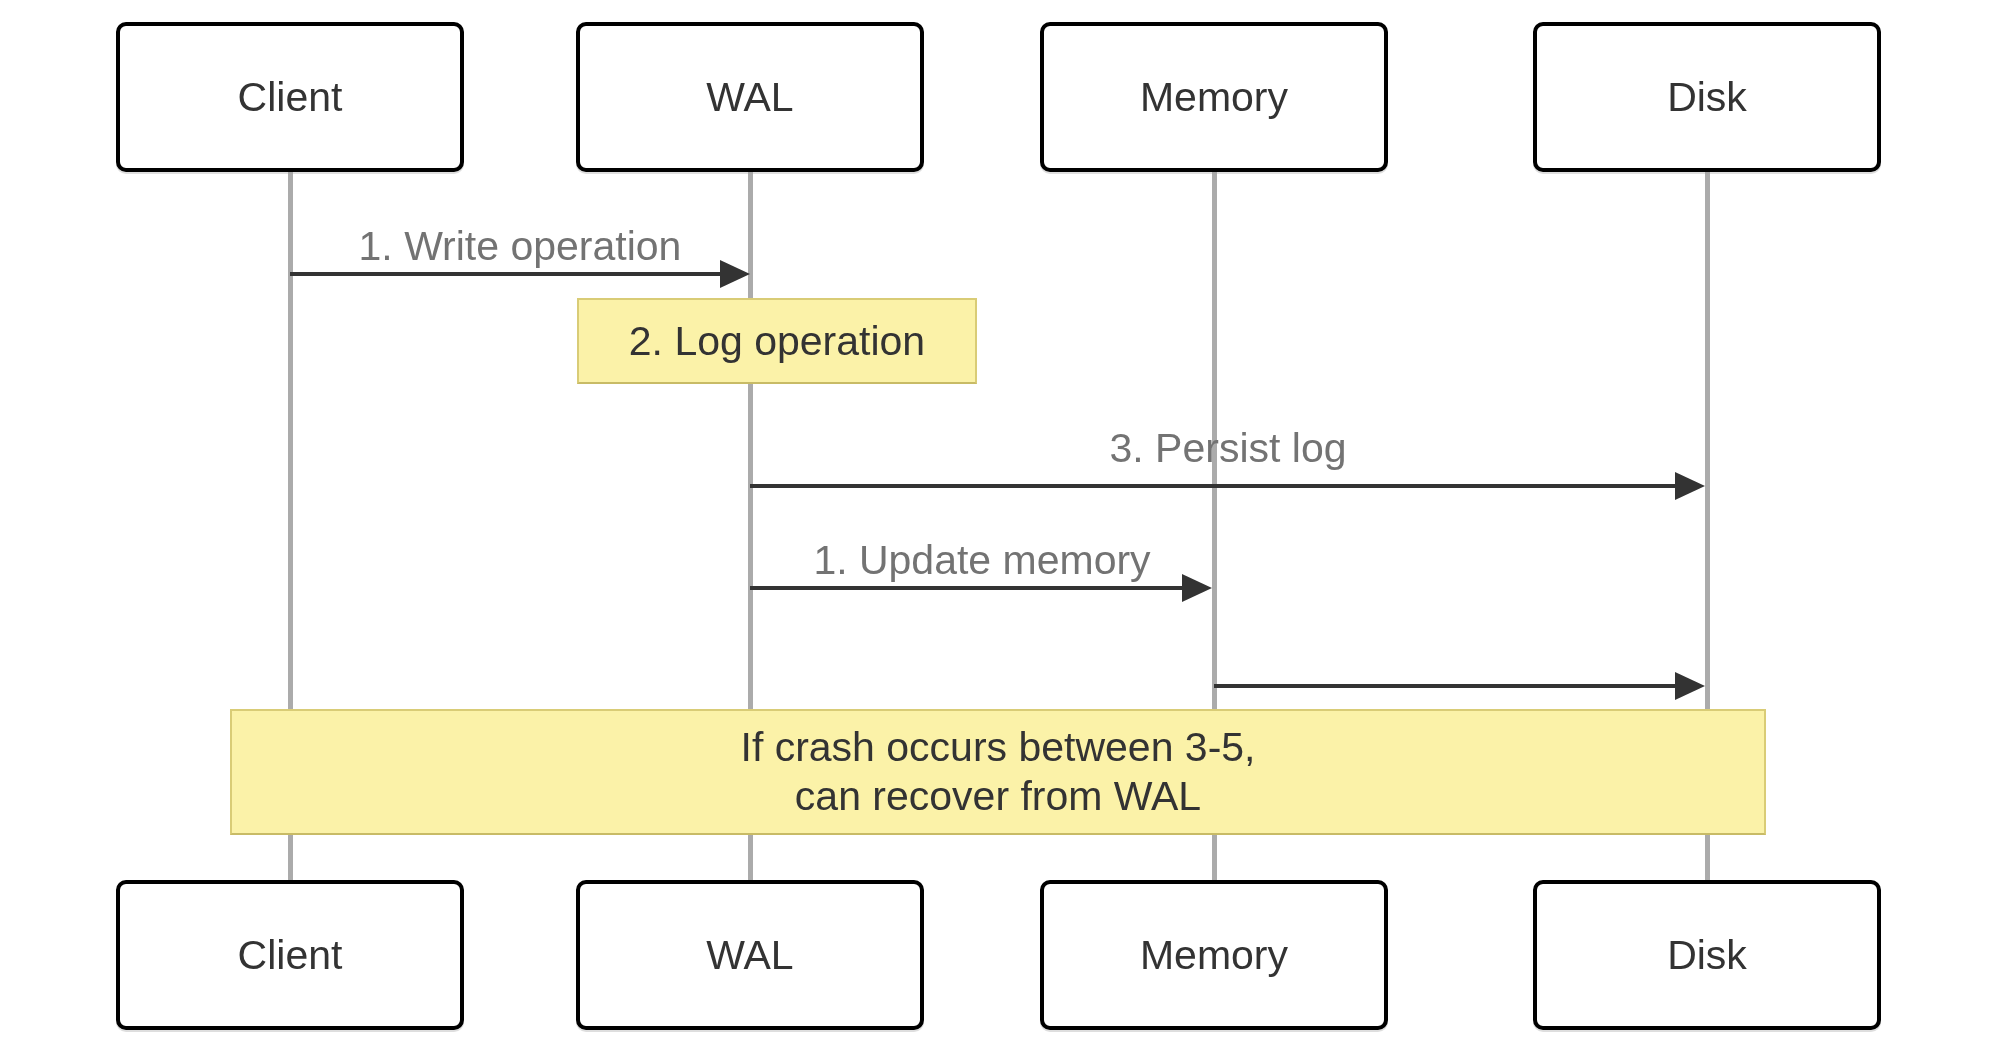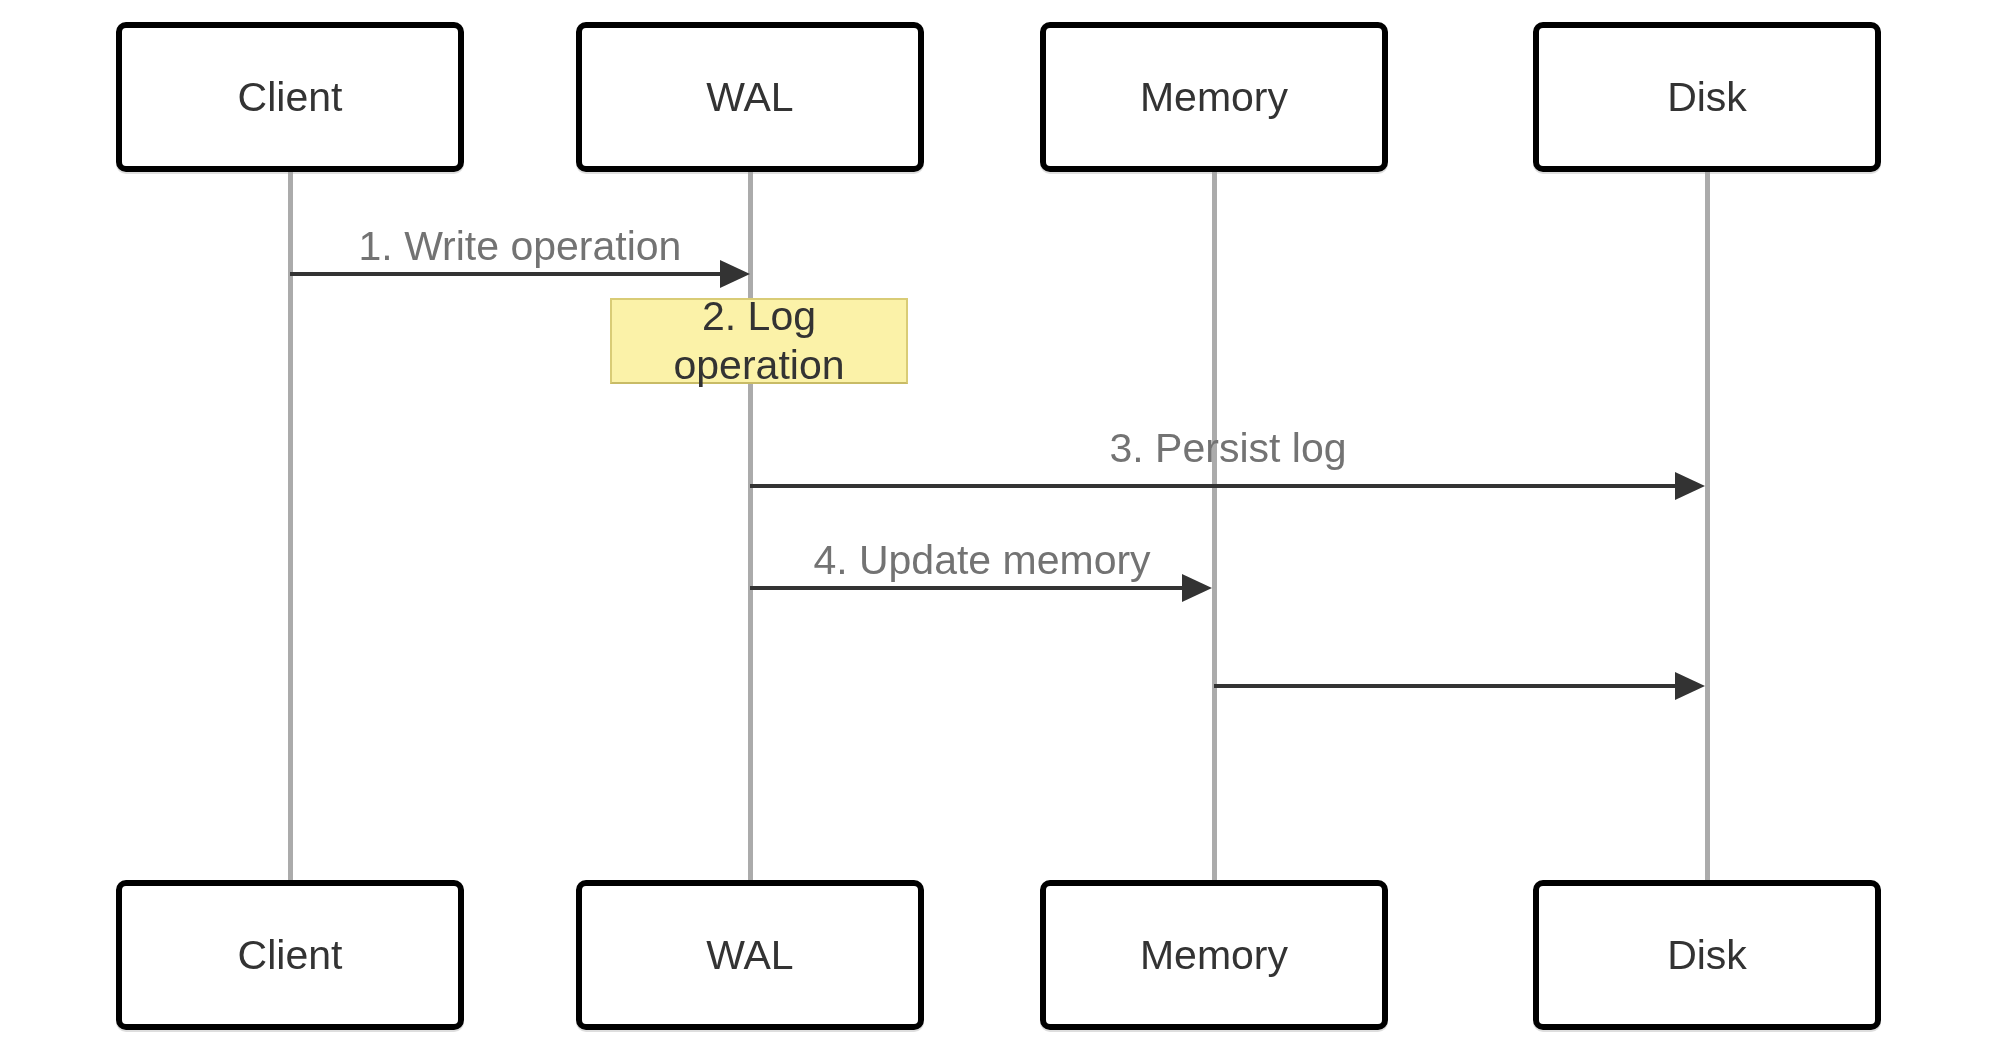--- a/index.html
+++ b/index.html
@@ -14,21 +14,21 @@
     height: 1058px;
     background: #ffffff;
     overflow: hidden;
     color: #333333;
   }
   .actor-box {
     position: absolute;
     width: 348px;
     height: 150px;
     background: #ffffff;
-    border: 6px solid #000000;
+    border: 4px solid #000000;
     border-radius: 10px;
     box-sizing: border-box;
     display: flex;
     align-items: center;
     justify-content: center;
     font-size: 41px;
     color: #333333;
     box-shadow: 0 2px 0 rgba(160,160,160,0.35);
     z-index: 3;
   }
@@ -101,35 +101,39 @@
     <span>Memory</span>
   </div>
   <div class="actor-box" style="left:1533px; top:22px;">
     <span>Disk</span>
   </div>
 
   <div class="msg-label" style="left:520px; top:222px;">1. Write operation</div>
   <div class="msg-line" style="left:290px; top:272px; width:432px;"></div>
   <div class="msg-head" style="left:720px; top:260px;"></div>
 
-  <div class="note" style="left:577px; top:298px; width:298px; height:86px;margin-left:33px;">
+  <div class="note" style="left:577px; top:298px; width:400px; height:86px;">
     <span>2. Log operation</span>
   </div>
 
   <div class="msg-label" style="left:1228px; top:424px;">3. Persist log</div>
   <div class="msg-line" style="left:750px; top:484px; width:927px;"></div>
   <div class="msg-head" style="left:1675px; top:472px;"></div>
 
-  <div class="msg-label" style="left:982px; top:536px;">4. Update memory</div>
+  <div class="msg-label" style="left:982px; top:536px;">1. Update memory</div>
   <div class="msg-line" style="left:750px; top:586px; width:434px;"></div>
   <div class="msg-head" style="left:1182px; top:574px;"></div>
 
   <div class="msg-line" style="left:1214px; top:684px; width:463px;"></div>
   <div class="msg-head" style="left:1675px; top:672px;"></div>
 
+  <div class="note" style="left:230px; top:709px; width:1536px; height:126px;">
+    <span>If crash occurs between 3-5,</span>
+    <span>can recover from WAL</span>
+  </div>
 
   <div class="actor-box" style="left:116px;  top:880px;">
     <span>Client</span>
   </div>
   <div class="actor-box" style="left:576px;  top:880px;">
     <span>WAL</span>
   </div>
   <div class="actor-box" style="left:1040px; top:880px;">
     <span>Memory</span>
   </div>

